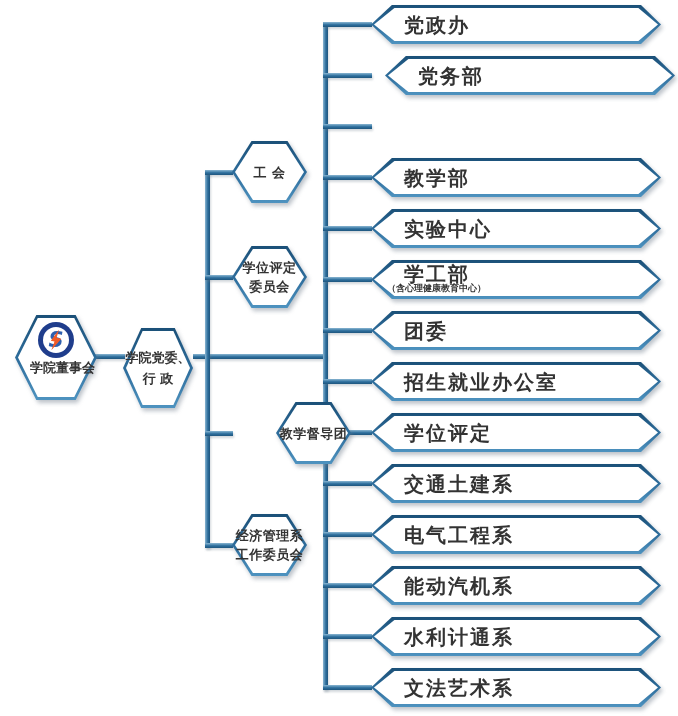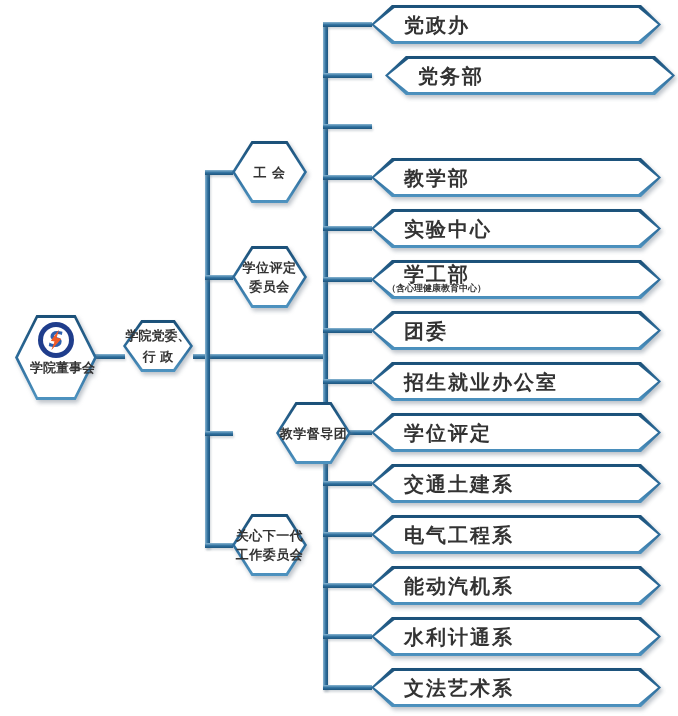--- a/index.html
+++ b/index.html
@@ -26,21 +26,21 @@
     align-items:center;justify-content:center;text-align:center;}
   
   .dept{width:290px;height:39px;}
   .dept .node-text{align-items:flex-start;text-align:left;}
   .dept-label{font-size:20px;font-weight:bold;letter-spacing:2px;line-height:18px;padding-left:33px;white-space:nowrap;}
   .dept-sub{font-size:9px;font-weight:bold;letter-spacing:0;line-height:11px;padding-left:16px;white-space:nowrap;}
   
   .committee{width:75px;height:62px;}
   .committee .node-line{font-size:13px;font-weight:bold;line-height:19px;letter-spacing:0.5px;white-space:pre;}
   
-  .admin{width:70px;height:52px;left:123px;top:320px;}
+  .admin{width:70px;height:80px;left:123px;top:328px;}
   .admin .node-line{font-size:13px;font-weight:bold;line-height:21px;white-space:pre;}
   
   .root{width:82px;height:85px;left:15px;top:315px;}
   .root .node-text{justify-content:flex-start;padding-top:7px;box-sizing:border-box;}
   .root-label{font-size:13px;font-weight:bold;line-height:16px;margin-top:2px;white-space:nowrap;padding-left:13px;}
   
   .emblem{position:relative;width:36px;height:36px;border-radius:50%;
     background:#1f3d8c;display:flex;align-items:center;justify-content:center;}
   .emblem-core{position:absolute;inset:5px;border-radius:50%;background:#ffffff;
     display:flex;align-items:center;justify-content:center;overflow:hidden;}
@@ -121,21 +121,21 @@
     <div class="shape-inner"></div>
     <div class="node-text">
       <div class="node-line">教学督导团</div>
       <div class="node-line"></div>
     </div>
   </div>
   <div class="node hex-pointy committee" style="left:232px;top:514px;">
     <div class="shape-outer"></div>
     <div class="shape-inner"></div>
     <div class="node-text">
-      <div class="node-line">关心下一代</div>
+      <div class="node-line">经济管理系</div>
       <div class="node-line">工作委员会</div>
     </div>
   </div>
 
   <div class="node dept" style="left:371px;top:5px;">
     <div class="shape-outer"></div>
     <div class="shape-inner"></div>
     <div class="node-text">
         <div class="dept-label">党政办</div>
         <div class="dept-sub"></div>

